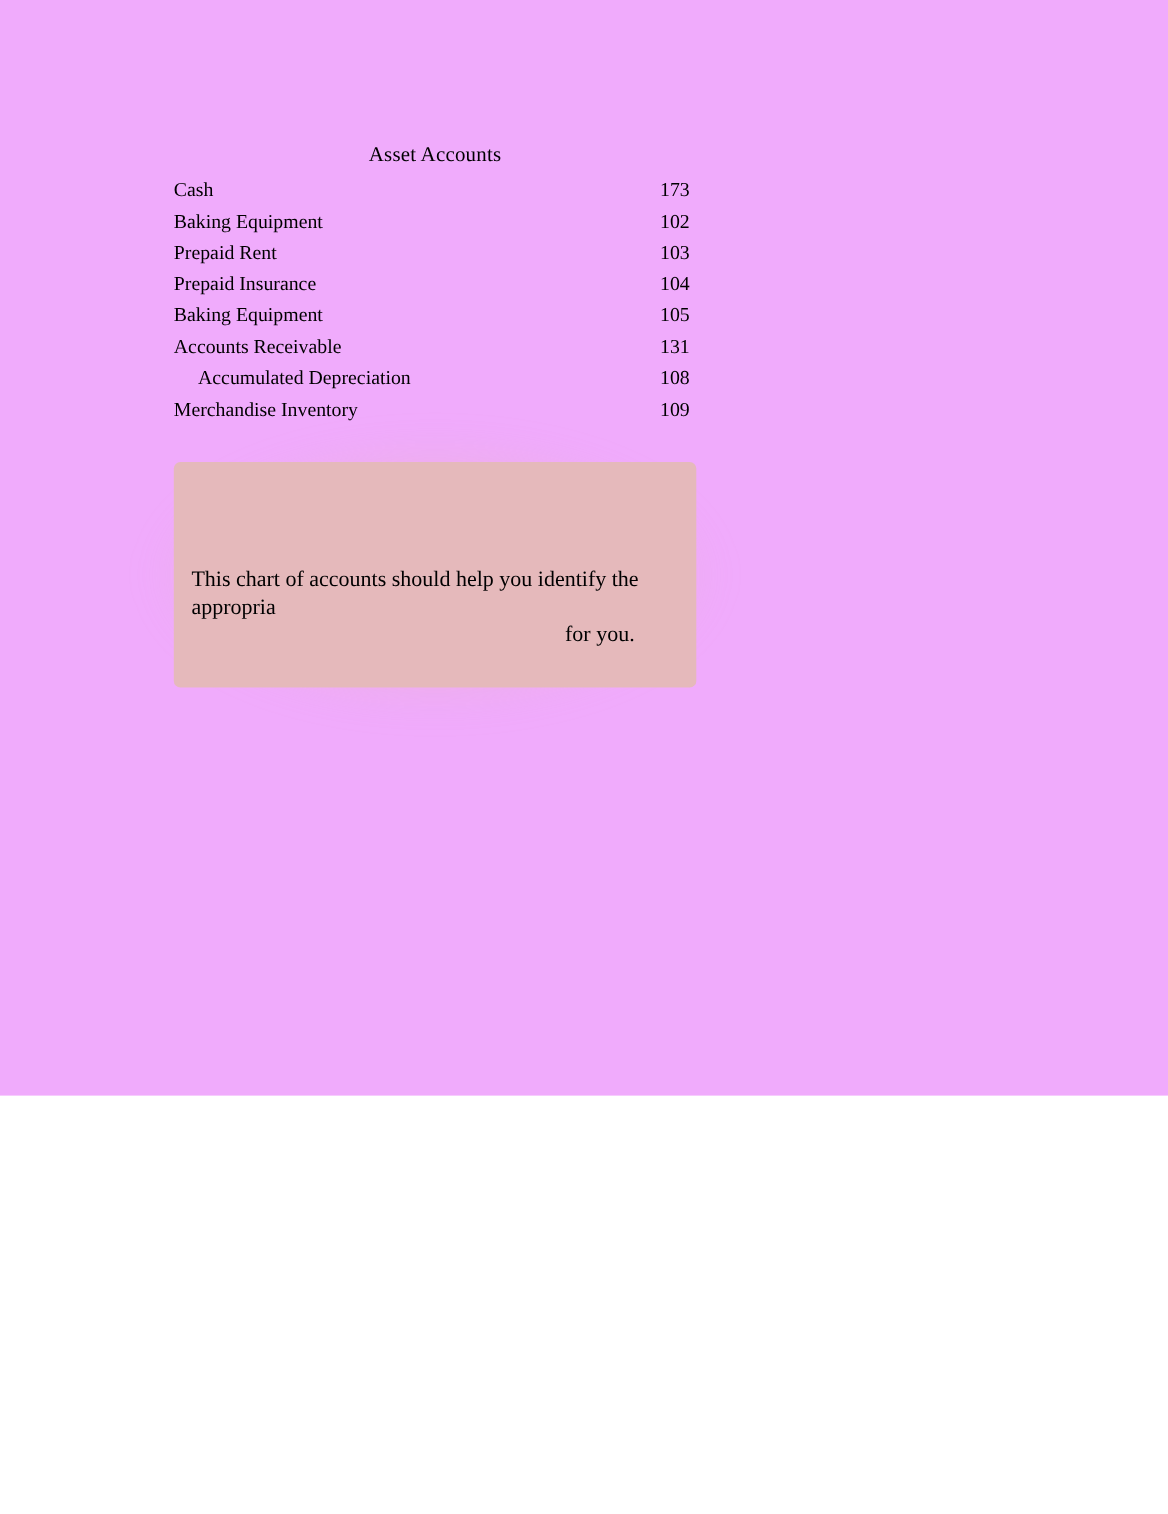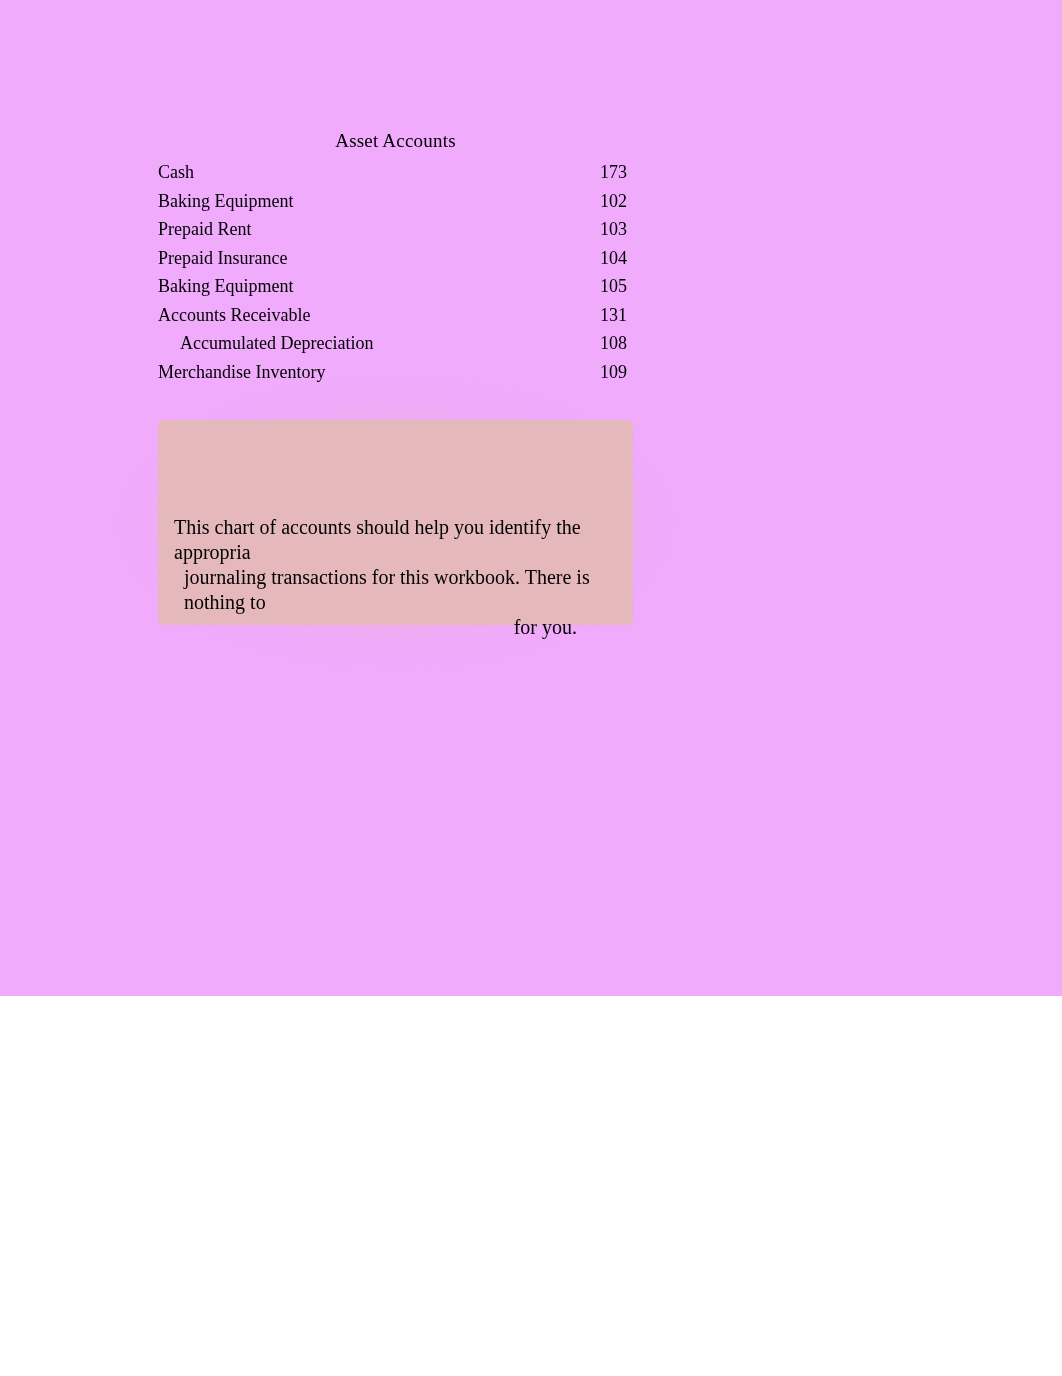--- a/index.html
+++ b/index.html
@@ -143,17 +143,16 @@
     <div class="row">
       <span class="name">Merchandise Inventory</span>
       <span class="acct">109</span>
     </div>
   </div>
 
   <div class="note-halo"></div>
   <div class="note-box"></div>
   <div class="note-text">
     <div class="l1">This chart of accounts should help you identify the appropria</div>
-    <div class="l2">journaling transactions for this workbook. There is nothing to</div>
     <div class="l3">for you.</div>
   </div>
 
 </div>
 
 </body></html>

